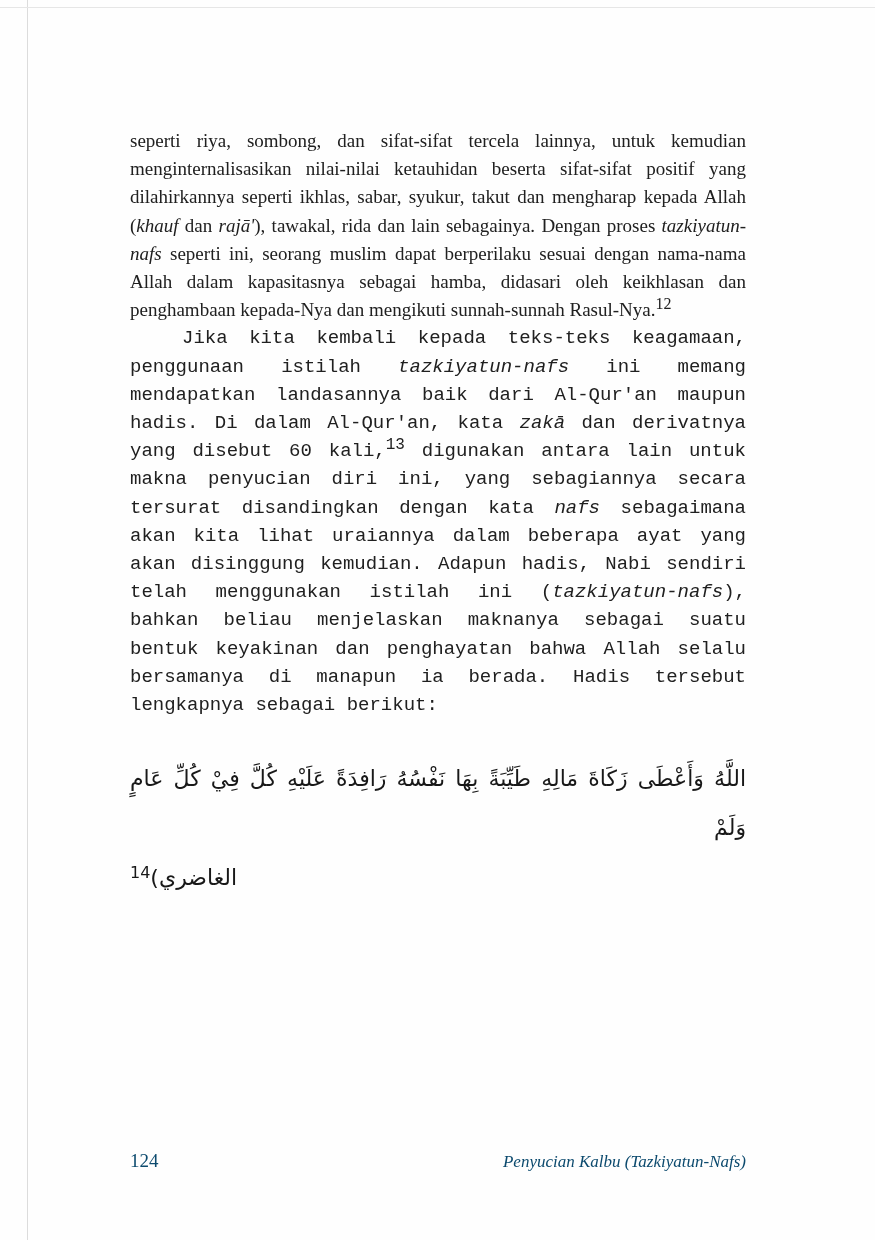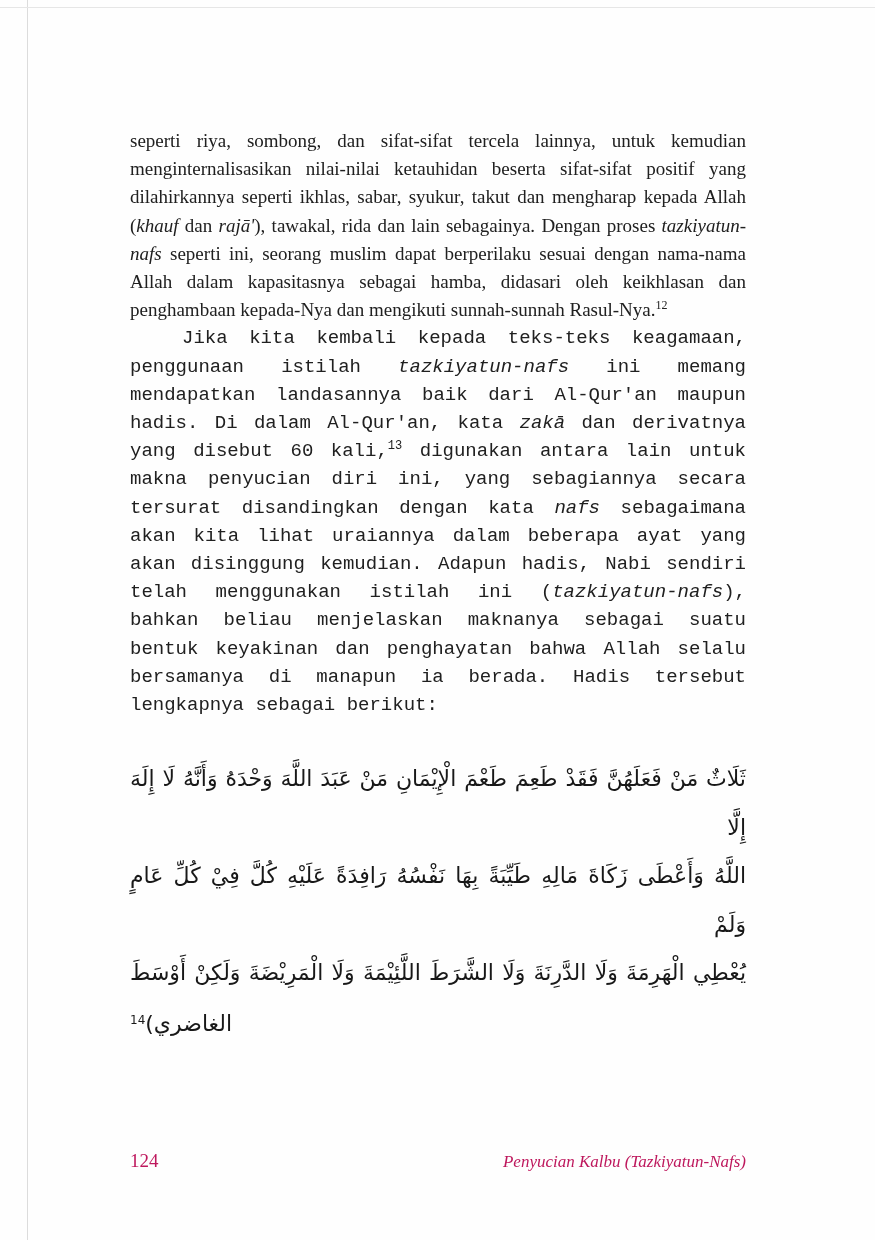--- a/index.html
+++ b/index.html
@@ -17,21 +17,21 @@
   .content { position: absolute; left: 130px; top: 127px; width: 616px; }
   .para {
     margin: 0;
     font-size: 19px;
     line-height: 28.2px;
     text-align: justify;
     color: #202020;
   }
   .para.indented { text-indent: 52px; font-family: Liberation Mono, monospace; }
   .it { font-style: italic; }
-  sup { font-size: 12px; line-height: 0; vertical-align: 7px; }
+  sup { font-size: 16px; line-height: 0; vertical-align: 7px; }
   .arabic {
     margin-top: 36px;
     direction: rtl;
     font-family: "DejaVu Sans", sans-serif;
     font-size: 22px;
     color: #181818;
   }
   .arabic-line {
     line-height: 48.5px;
     text-align: justify;
@@ -44,40 +44,38 @@
   }
   .footer {
     position: absolute;
     left: 130px;
     right: 129px;
     top: 1150px;
     display: flex;
     justify-content: space-between;
     align-items: baseline;
     font-size: 19px;
-    color: #be185d;
+    color: #0c4a6e;
   }
   .running-title { font-style: italic; font-size: 17px; }
 </style>
 </head>
 <body>
 
 <div class="page">
   <div class="scan-edge-left"></div>
   <div class="scan-edge-top"></div>
 
   <div class="content">
     <p class="para"><span>seperti riya, sombong, dan sifat-sifat tercela lainnya, untuk kemudian menginternalisasikan nilai-nilai ketauhidan beserta sifat-sifat positif yang dilahirkannya seperti ikhlas, sabar, syukur, takut dan mengharap kepada Allah (</span><span class="it">khauf</span><span> dan </span><span class="it">rajā'</span><span>), tawakal, rida dan lain sebagainya. Dengan proses </span><span class="it">tazkiyatun-nafs</span><span> seperti ini, seorang muslim dapat berperilaku sesuai dengan nama-nama Allah dalam kapasitasnya sebagai hamba, didasari oleh keikhlasan dan penghambaan kepada-Nya dan mengikuti sunnah-sunnah Rasul-Nya.</span><sup>12</sup></p>
 
     <p class="para indented"><span>Jika kita kembali kepada teks-teks keagamaan, penggunaan istilah </span><span class="it">tazkiyatun-nafs</span><span> ini memang mendapatkan landasannya baik dari Al-Qur'an maupun hadis. Di dalam Al-Qur'an, kata </span><span class="it">zakā</span><span> dan derivatnya yang disebut 60 kali,</span><sup>13</sup><span> digunakan antara lain untuk makna penyucian diri ini, yang sebagiannya secara tersurat disandingkan dengan kata </span><span class="it">nafs</span><span> sebagaimana akan kita lihat uraiannya dalam beberapa ayat yang akan disinggung kemudian. Adapun hadis, Nabi sendiri telah menggunakan istilah ini (</span><span class="it">tazkiyatun-nafs</span><span>), bahkan beliau menjelaskan maknanya sebagai suatu bentuk keyakinan dan penghayatan bahwa Allah selalu bersamanya di manapun ia berada. Hadis tersebut lengkapnya sebagai berikut:</span></p>
 
     <div class="arabic">
-      <div class="arabic-line">ثَلَاثٌ مَنْ فَعَلَهُنَّ فَقَدْ طَعِمَ طَعْمَ الْإِيْمَانِ مَنْ عَبَدَ اللَّهَ وَحْدَهُ وَأَنَّهُ لَا إِلَهَ إِلَّا</div>
       <div class="arabic-line">اللَّهُ وَأَعْطَى زَكَاةَ مَالِهِ طَيِّبَةً بِهَا نَفْسُهُ رَافِدَةً عَلَيْهِ كُلَّ فِيْ كُلِّ عَامٍ وَلَمْ</div>
-      <div class="arabic-line">يُعْطِي الْهَرِمَةَ وَلَا الدَّرِنَةَ وَلَا الشَّرَطَ اللَّئِيْمَةَ وَلَا الْمَرِيْضَةَ وَلَكِنْ أَوْسَطَ</div>
       <div class="arabic-line last"><span>الغاضري)</span><sup>14</sup></div>
     </div>
   </div>
 
   <div class="footer">
     <span>124</span>
     <span class="running-title">Penyucian Kalbu (Tazkiyatun-Nafs)</span>
   </div>
 </div>
 

